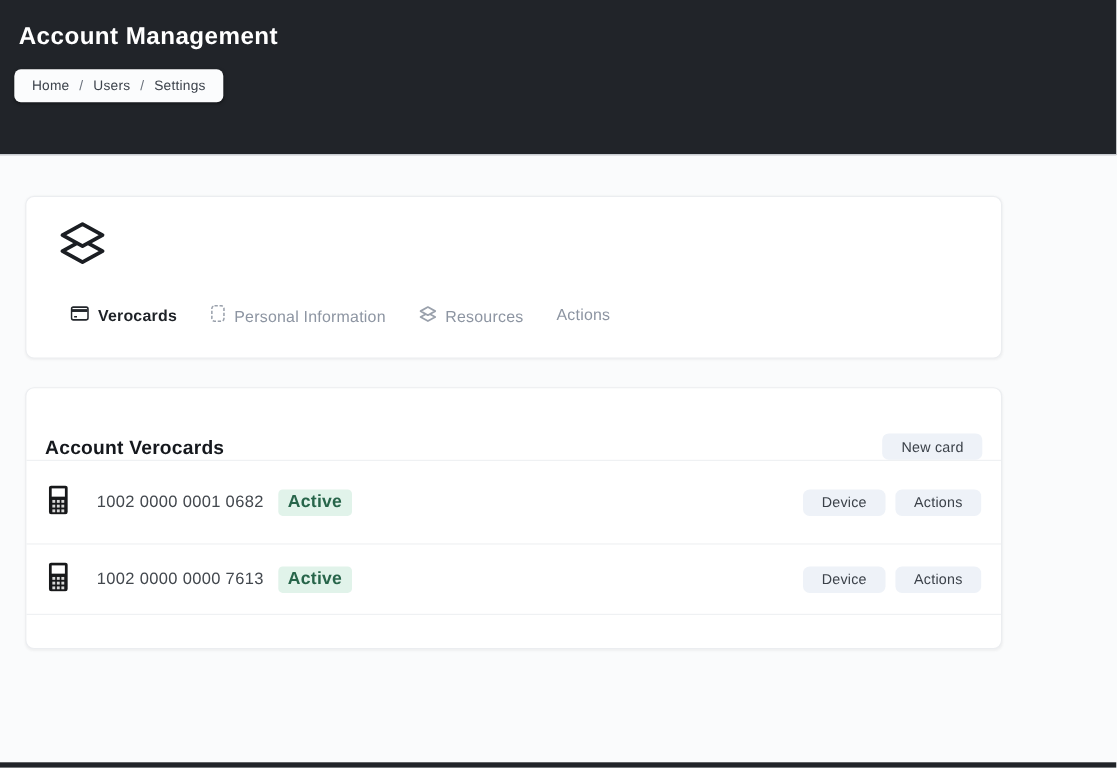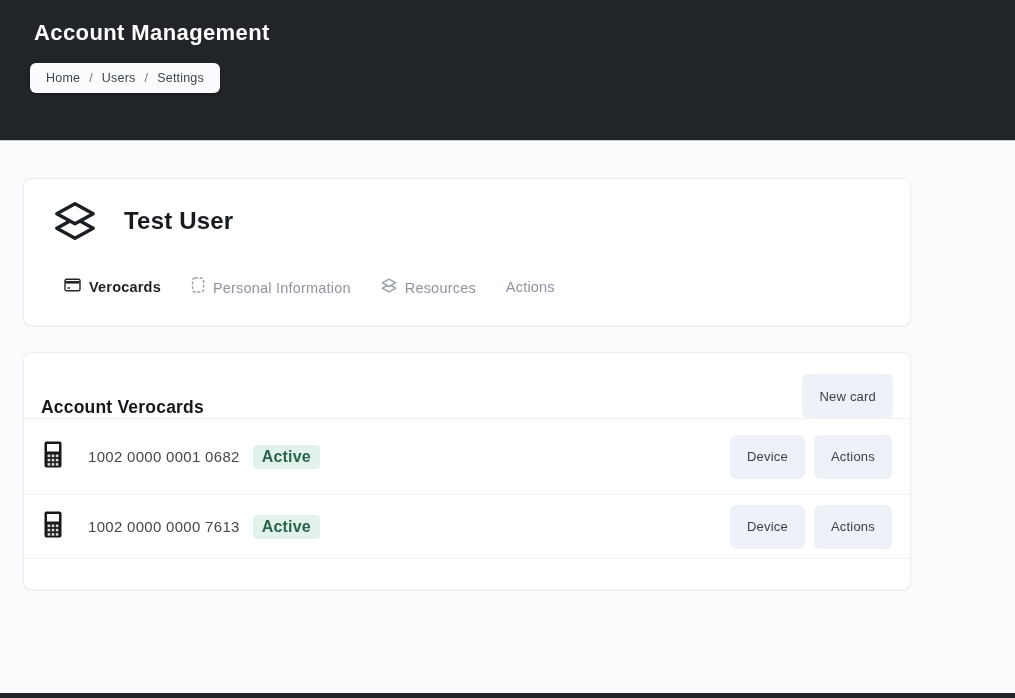--- a/index.html
+++ b/index.html
@@ -12,21 +12,21 @@
   html,body{width:1015px;height:698px;overflow:hidden;}
   body{
     font-family:"Liberation Sans","DejaVu Sans",sans-serif;
     background:var(--body-bg);
     position:relative;
   }
   
   .page-header{
     background:var(--header-bg);
     height:141px;
-    padding:20px 27px 0 34px;
+    padding:20px 27px 0 17px;
     border-bottom:1px solid #c9cdd2;
   }
   .page-title{
     color:#ffffff;
     font-size:22px;
     font-weight:600;
     letter-spacing:.4px;
   }
   .breadcrumb{
     display:inline-flex;
@@ -78,21 +78,21 @@
   
   .cards-card{margin-top:26px;height:238px;padding:0;display:flex;flex-direction:column;}
   .cards-head{
     height:65px;display:flex;align-items:flex-end;
     padding:0 17px;
   }
   .cards-title{font-size:17.5px;font-weight:700;color:#15181d;letter-spacing:.2px;}
   .btn-lg{
     margin-left:auto;background:var(--btn-neutral-bg);border:none;border-radius:6px;
     font-family:inherit;font-size:13px;color:#3b4149;letter-spacing:.2px;
-    height:44px;padding:0 17px;cursor:pointer;
+    height:24px;padding:0 17px;cursor:pointer;
   }
   .card-row{
     border-top:1px solid var(--divider);
     display:flex;align-items:center;
     padding:0 18px 0 20px;
   }
   .card-row.r0{height:76px;}
   .card-row.r1{height:64px;}
   .card-number{font-size:15px;color:#43484e;margin-left:26px;letter-spacing:.3px;}
   .status-badge{
@@ -129,21 +129,20 @@
   <main class="main">
 
     <section class="card user-card">
       <div class="user-top">
         <span class="avatar">
           <svg width="44" height="40" viewBox="0 0 24 22" fill="none" stroke="#1b1e23" stroke-width="1.9" stroke-linejoin="round">
             <path d="M12 9.5 L22 15 L12 20.5 L2 15 Z" fill="none"></path>
             <path d="M12 1.5 L22 7 L12 12.5 L2 7 Z" fill="#ffffff"></path>
           </svg>
         </span>
-        <h2 class="user-name">Test User</h2>
       </div>
 
       <nav class="tabs">
         <div class="tab active">
           <span>
             <svg width="17" height="14" viewBox="0 0 17 14" fill="none" stroke="#22262b" stroke-width="1.4">
               <rect x="1" y="1.2" width="15" height="11.6" rx="1.6"></rect>
               <rect x="1.4" y="3" width="14.2" height="2.6" fill="#22262b" stroke="none"></rect>
               <line x1="3.4" y1="10" x2="6" y2="10"></line>
             </svg>

